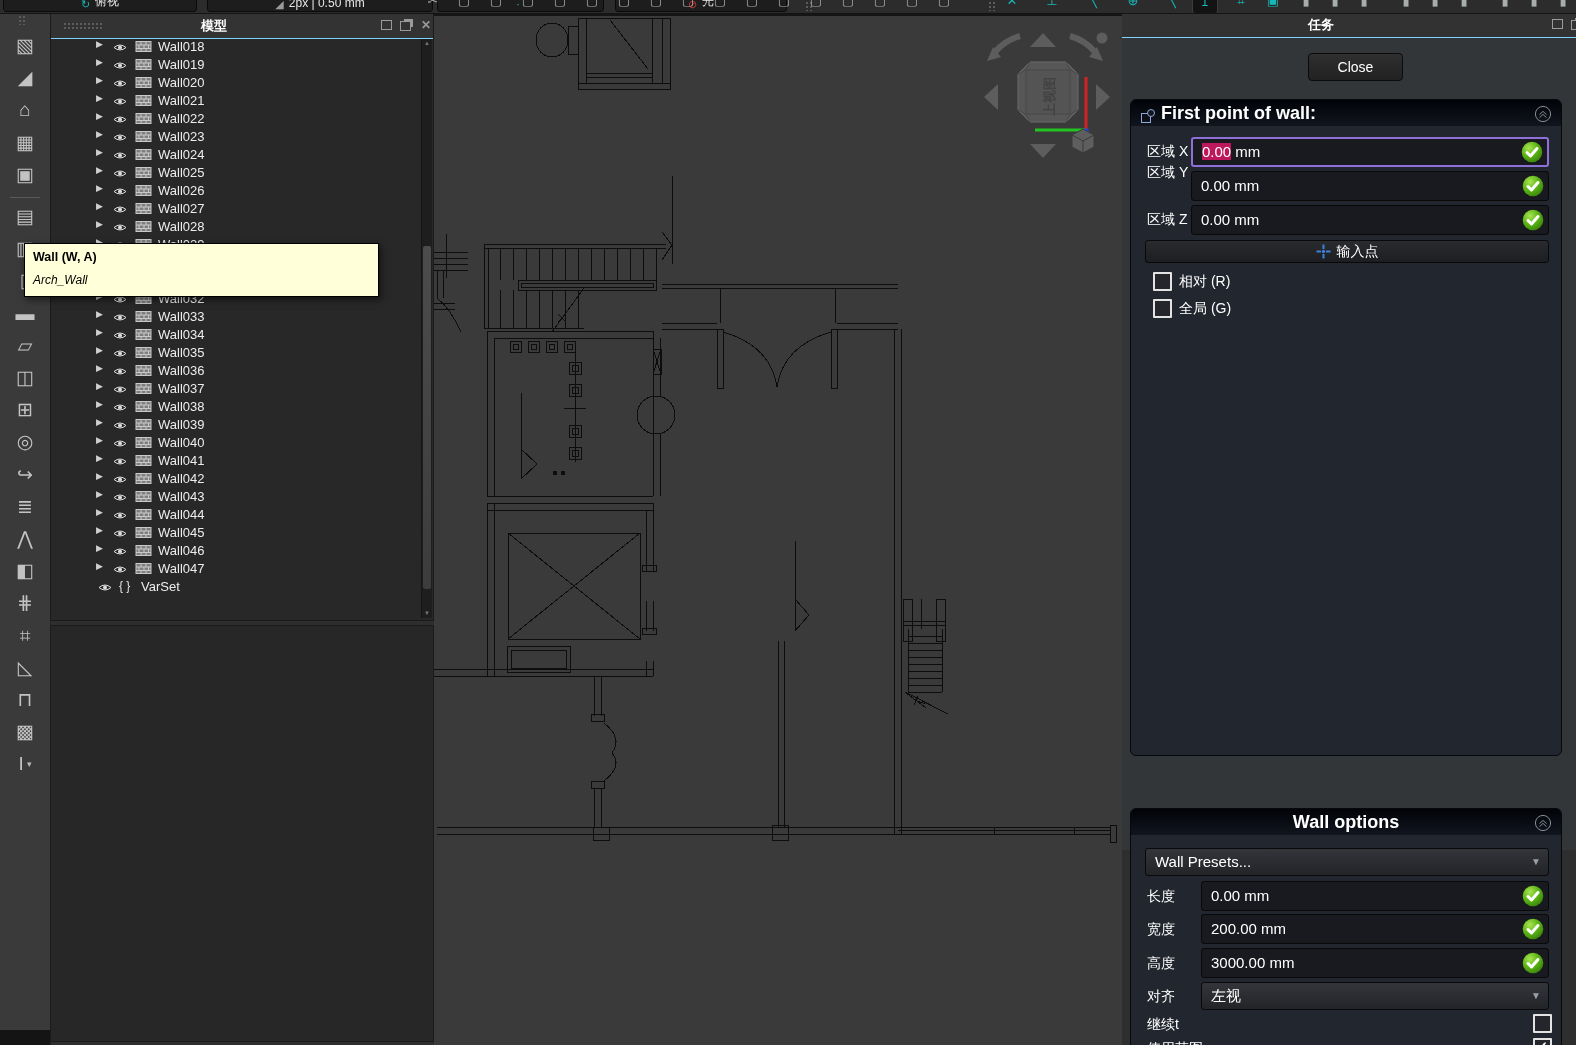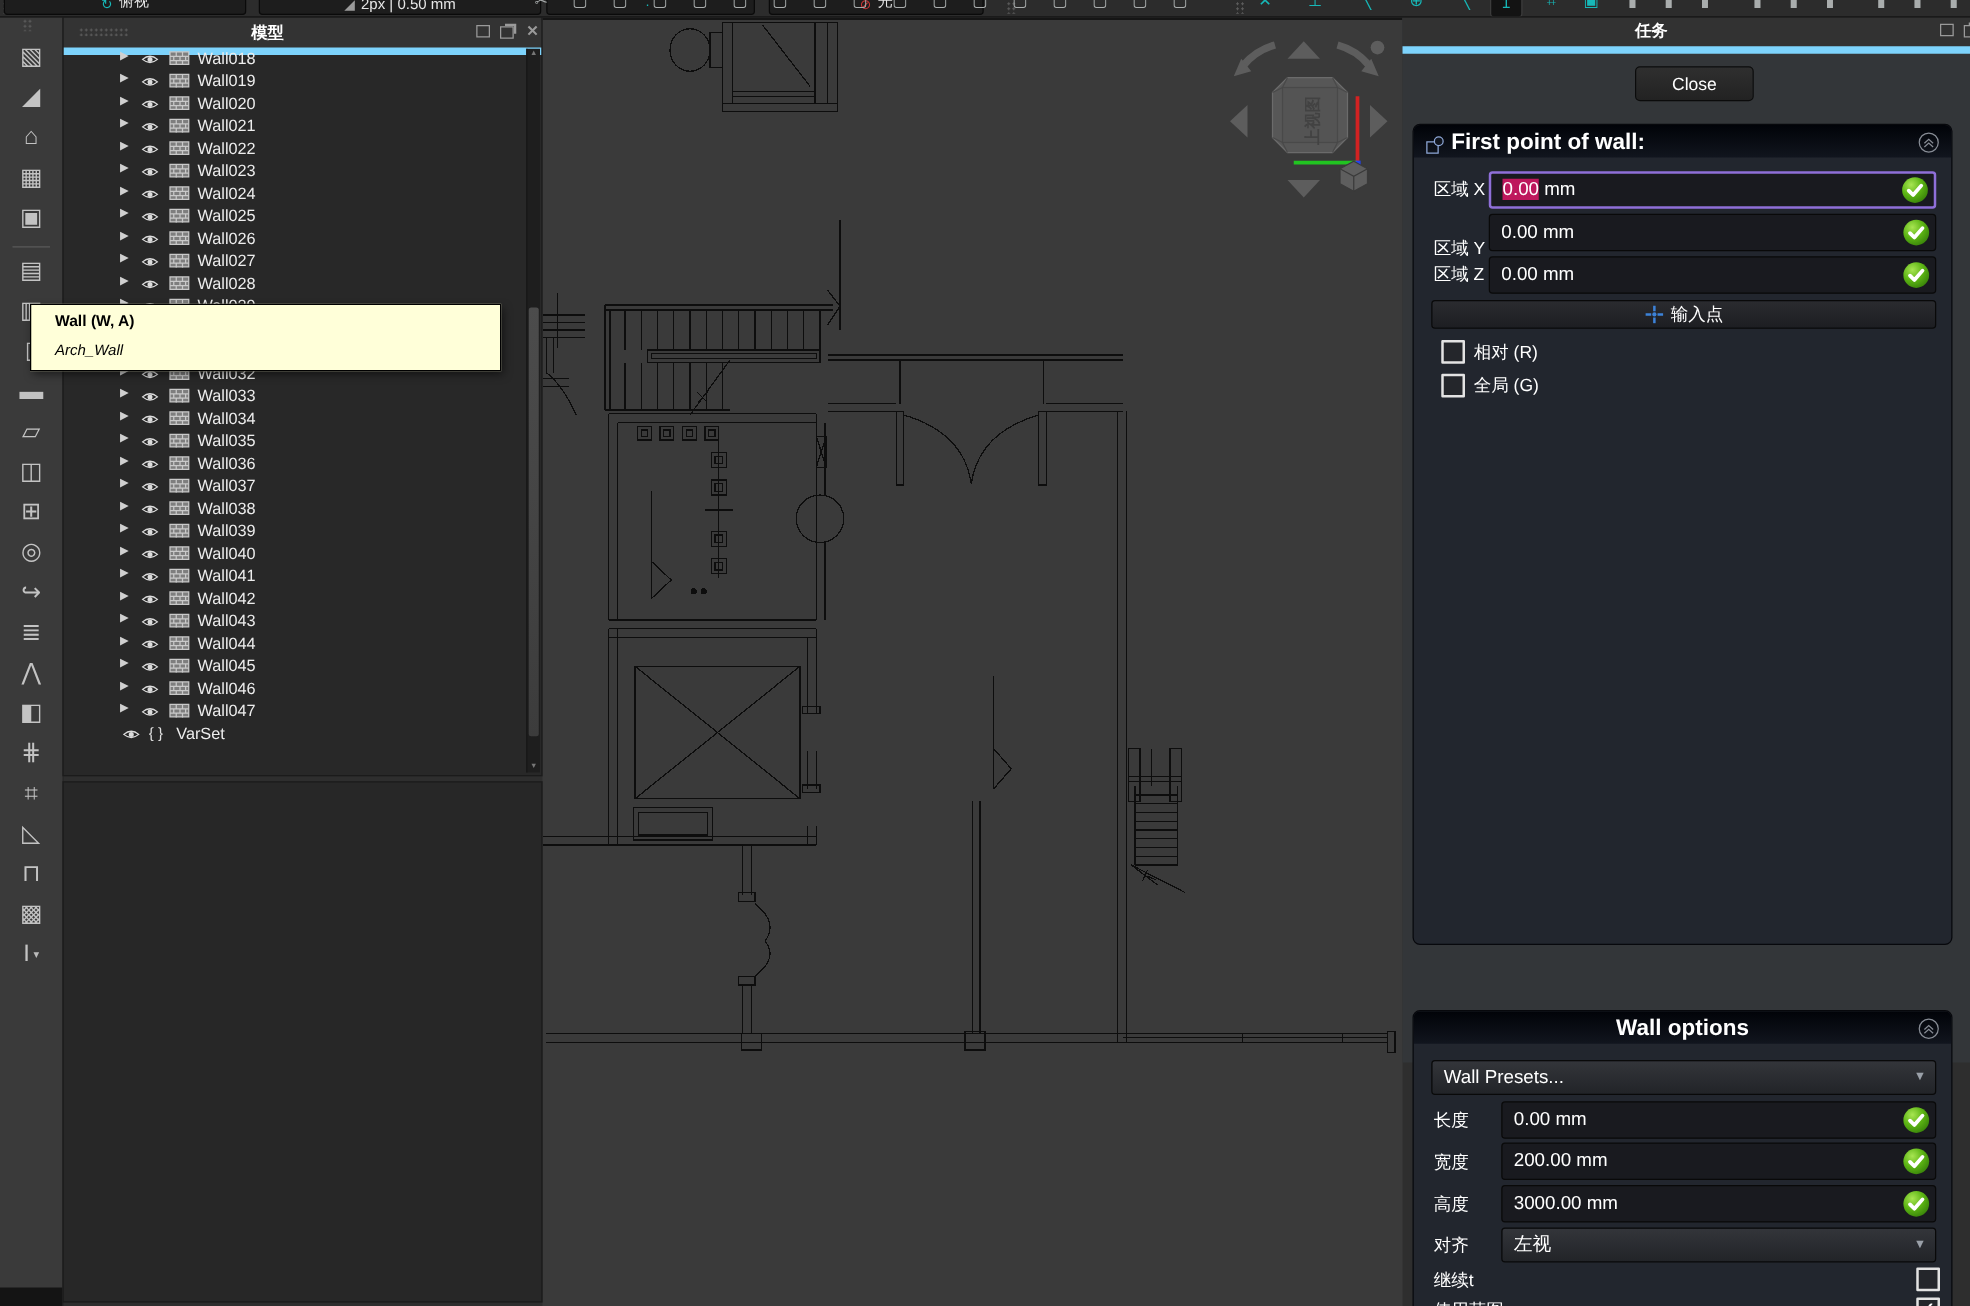--- a/index.html
+++ b/index.html
@@ -21,21 +21,21 @@
   
   #sidebar{position:absolute;left:0;top:13px;width:50px;height:1032px;background:#3a3a3a;
            border-right:1px solid #242424;z-index:4;}
   .sb-ico{position:absolute;left:0;width:50px;height:27px;color:#c3c3c3;font-size:19px;
           line-height:27px;text-align:center;cursor:default;}
   .sb-sep{position:absolute;left:10px;width:30px;height:1px;background:#5a5a5a;}
   .sb-caret{font-size:9px;color:#bbb;margin-left:3px;vertical-align:3px;}
   #sb-foot{position:absolute;left:0;bottom:0;width:50px;height:15px;background:#141414;}
   
   .panel-title{position:absolute;left:0;top:0;right:0;height:24px;background:#333333;
-               border-bottom:6px solid #7dd3fc;}
+               border-bottom:1px solid #7dd3fc;}
   .panel-title .ttl{position:absolute;left:0;right:56px;top:0;height:24px;line-height:24px;
                text-align:center;color:#fff;font-weight:bold;font-size:13px;}
   .win-icons{position:absolute;right:2px;top:4px;display:flex;gap:8px;align-items:center;}
   .wi{width:11px;height:10px;border:1px solid #9a9a9a;box-sizing:border-box;display:inline-block;}
   .wi.float{box-shadow:3px -3px 0 -1px #9a9a9a;margin-top:3px;margin-right:2px;}
   .wi-x{color:#9a9a9a;font-size:12px;line-height:12px;font-weight:bold;}
   #treepanel{position:absolute;left:50px;top:13px;width:384px;height:608px;background:#282828;
              border:1px solid #1b1b1b;box-sizing:border-box;z-index:4;}
   #tree-list{position:absolute;left:0;top:25px;right:11px;bottom:2px;overflow:hidden;}
   .trow{position:absolute;left:0;right:0;height:18px;color:#ededed;font-size:13px;white-space:nowrap;}
@@ -83,21 +83,21 @@
       border-radius:3px;color:#fff;font-size:15px;line-height:26px;padding-left:9px;box-sizing:border-box;height:28px;}
   .dd .arr{position:absolute;right:7px;top:0;color:#9aa0a8;font-size:10px;}
   .cb{position:absolute;width:15px;height:15px;background:#24262b;border:2px solid #e3e3e3;
       border-radius:1px;box-sizing:content-box;}
   .cb.on::after{content:"\2713";position:absolute;left:2px;top:-1px;color:#fff;font-size:13px;font-weight:bold;}
   .pbtn{position:absolute;background:linear-gradient(180deg,#2a2b2f,#1d1e22);border:1px solid #090909;
         border-radius:3px;color:#fff;font-size:14px;display:flex;align-items:center;justify-content:center;
         gap:6px;box-sizing:border-box;font-family:"Liberation Sans",sans-serif;}
   
   #tooltip{position:absolute;left:24px;top:243px;width:337px;background:#ffffd9;border:1px solid #000;
-           color:#000;font-size:12px;padding:6px 19px 9px;box-shadow:2px 3px 7px rgba(0,0,0,.55);z-index:60;}
+           color:#000;font-size:12px;padding:6px 8px 9px;box-shadow:2px 3px 7px rgba(0,0,0,.55);z-index:60;}
   #tooltip .tt-title{font-weight:bold;font-size:12.5px;}
   #tooltip .tt-body{margin-top:9px;line-height:1.3;}
   #tooltip .tt-cmd{margin-top:9px;font-style:italic;}
 </style>
 </head>
 <body>
 
 <svg width="0" height="0" style="position:absolute">
   <defs>
     <radialGradient id="gg" cx="35%" cy="30%" r="75%">
@@ -809,21 +809,21 @@
       <span class="trowlabel" style="left:16px;top:43px">区域 X</span>
       <div class="tfield focus" style="left:60px;top:37px;width:358px;">
         <span class="sel-text">0.00</span><span> mm</span>
         <span class="gcheck">
           <svg width="22" height="22">
               <circle cx="11" cy="11" r="10.3" fill="url(#gg)"></circle>
               <path d="M6,11.5 L9.5,15 L16,7.5" stroke="#fff" stroke-width="3" fill="none" stroke-linecap="round" stroke-linejoin="round"></path>
             </svg>
         </span>
       </div>
-      <span class="trowlabel" style="left:16px;top:90px">区域 Y</span>
+      <span class="trowlabel" style="left:16px;top:64px">区域 Y</span>
       <div class="tfield" style="left:60px;top:71px;width:358px;">
         <span>0.00 mm</span>
         <span class="gcheck">
           <svg width="22" height="22">
               <circle cx="11" cy="11" r="10.3" fill="url(#gg)"></circle>
               <path d="M6,11.5 L9.5,15 L16,7.5" stroke="#fff" stroke-width="3" fill="none" stroke-linecap="round" stroke-linejoin="round"></path>
             </svg>
         </span>
       </div>
       <span class="trowlabel" style="left:16px;top:111px">区域 Z</span>

